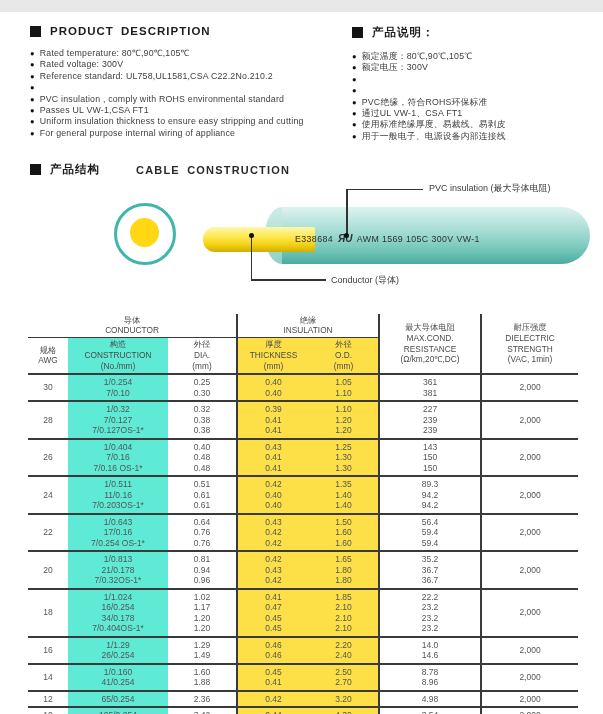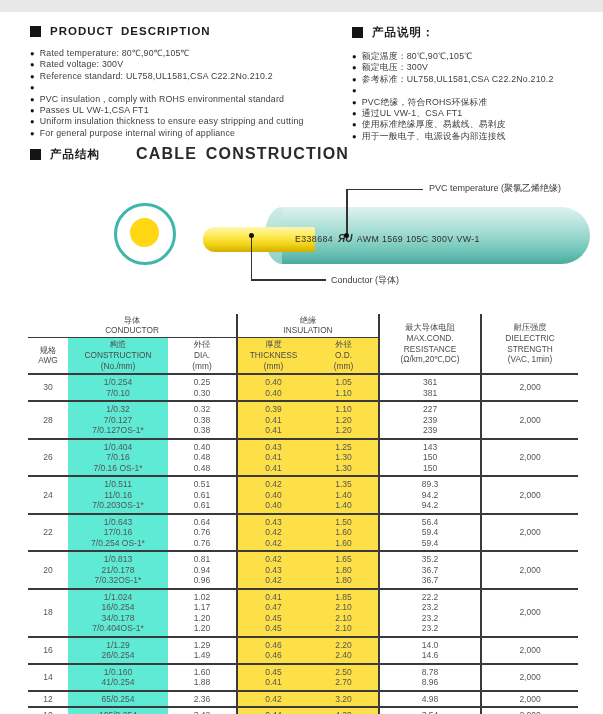--- a/index.html
+++ b/index.html
@@ -5,32 +5,32 @@
   * { margin:0; padding:0; box-sizing:border-box; }
   html,body { background:#e8e8e8; }
   .page {
     position:relative; width:603px; height:714px; background:#ffffff;
     font-family:"Liberation Sans", sans-serif; overflow:hidden; margin:12px auto;
   }
   
   .sec-head { display:flex; align-items:center; gap:9px; }
   .sq { width:11px; height:11px; background:#141414; flex:0 0 auto; }
   .sec-title { font-size:11.5px; font-weight:bold; color:#1c1c1c; letter-spacing:1px; word-spacing:3px; }
-  .sec-title-en { font-size:16px; font-weight:bold; color:#2a2a2a; letter-spacing:1.2px; word-spacing:3px; }
+  .sec-title-en { font-size:11px; font-weight:bold; color:#2a2a2a; letter-spacing:1.2px; word-spacing:3px; }
 
   
   .col-en { position:absolute; left:30px; top:13px; width:320px; }
   .col-cn { position:absolute; left:352px; top:13px; width:251px; overflow:hidden; }
   .bullets { list-style:none; margin-top:11px; }
   .bullets li { display:flex; align-items:flex-start; gap:5px; white-space:nowrap;
                 font-size:8.8px; line-height:11.4px; color:#3d3d3d; letter-spacing:0.2px; }
   .dot { font-size:7.5px; color:#101010; line-height:11.4px; flex:0 0 auto; }
 
   
-  .construct-head { position:absolute; left:30px; top:133px; }
+  .construct-head { position:absolute; left:30px; top:150px; }
   .construct-head .gap { width:18px; }
 
   .cross-ring { position:absolute; left:114px; top:191px; width:62px; height:62px;
                 border:3px solid #3eb6aa; border-radius:50%; background:#ffffff; }
   .cross-core { position:absolute; left:130px; top:206px; width:29px; height:29px;
                 border-radius:50%; background:#ffd712; }
 
   .ins-endface { position:absolute; left:265px; top:195px; width:34px; height:57px;
                  border-radius:50%; background:#aedfd7;
                  background:linear-gradient(180deg,#cfece7 0%,#aee0d8 50%,#8fd0c6 100%); }
@@ -130,21 +130,20 @@
           <span>额定温度：80℃,90℃,105℃</span>
         </li>
 
         <li>
           <span class="dot">●</span>
           <span>额定电压：300V</span>
         </li>
 
         <li>
           <span class="dot">●</span>
-          <span>参考标准：UL758,UL1581,CSA C22.2No.210.2</span>
         </li>
 
         <li>
           <span class="dot">●</span>
         </li>
 
         <li>
           <span class="dot">●</span>
           <span>PVC绝缘，符合ROHS环保标准</span>
         </li>
@@ -182,21 +181,21 @@
 
   <div class="marking">
     <span>E338684</span>
     <span class="ul-mark">ЯU</span>
     <span>AWM 1569 105C 300V VW-1</span>
   </div>
 
   <div class="lead-dot" style="left:344px; top:221px;"></div>
   <div class="lead-v" style="left:346px; top:177px; width:1.5px; height:46px;"></div>
   <div class="lead-h" style="left:346px; top:176.5px; width:77px; height:1.5px;"></div>
-  <div class="diagram-label" style="left:429px; top:170px;">PVC temperature (聚氯乙烯绝缘)</div>
+  <div class="diagram-label" style="left:429px; top:170px;">PVC insulation (最大导体电阻)</div>
 
   <div class="lead-dot" style="left:249px; top:221px;"></div>
   <div class="lead-v" style="left:250.5px; top:224px; width:1.5px; height:44px;"></div>
   <div class="lead-h" style="left:250.5px; top:267px; width:75px; height:1.5px;"></div>
   <div class="diagram-label" style="left:331px; top:262px;">Conductor (导体)</div>
 
   <table class="spec">
     <colgroup>
       <col style="width:40px">
         <col style="width:100px">

